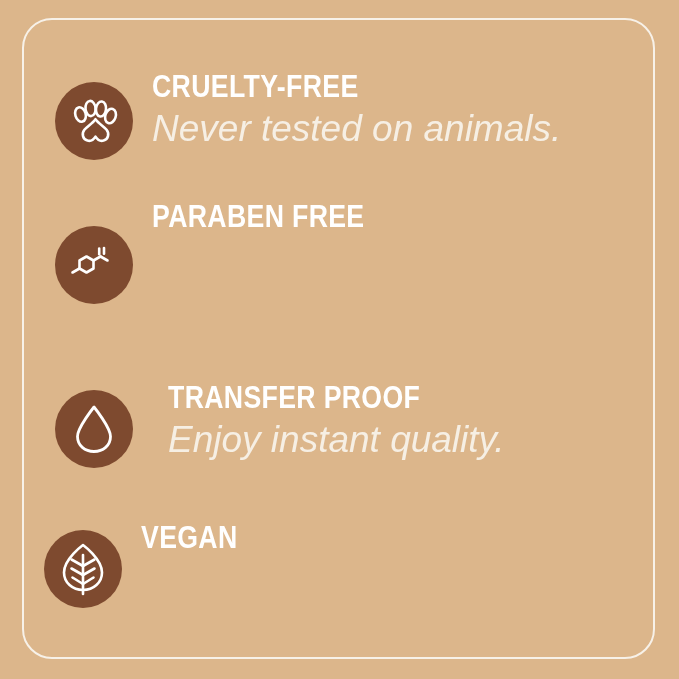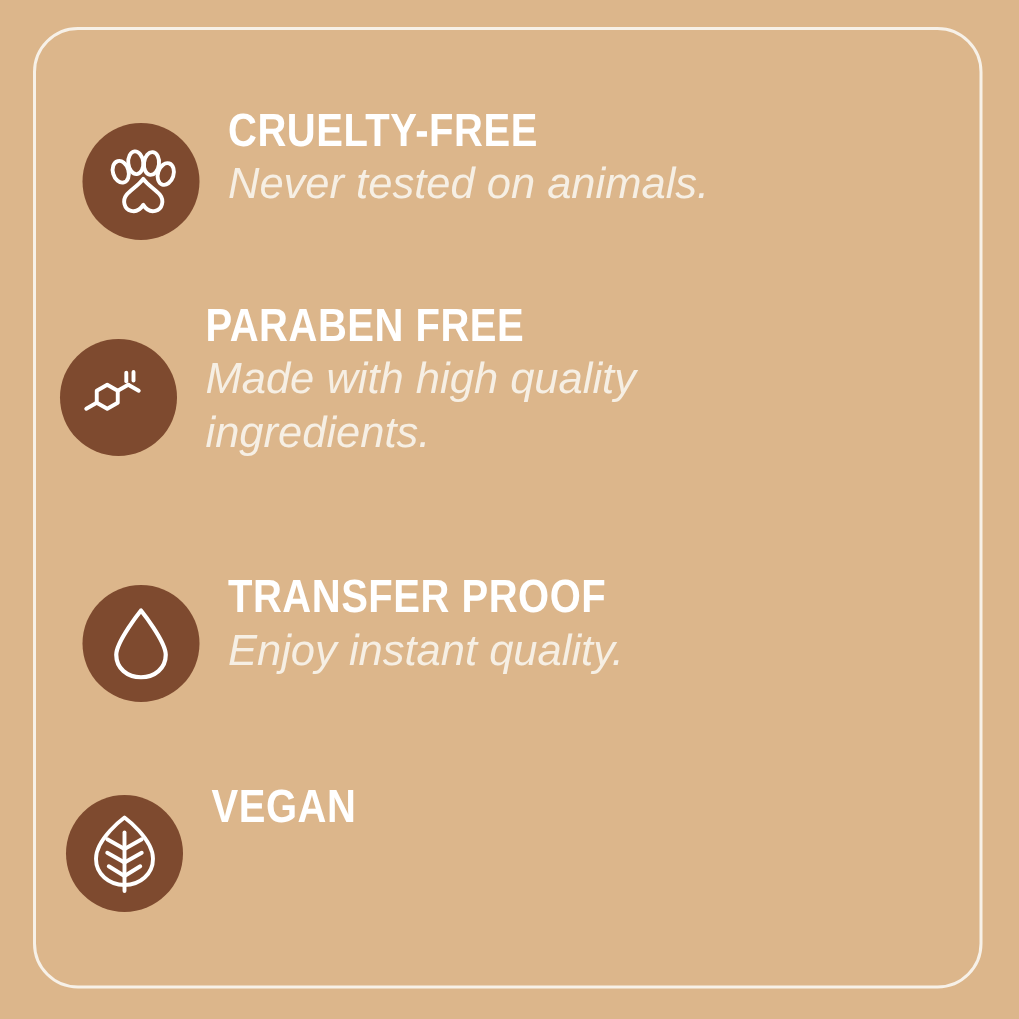--- a/index.html
+++ b/index.html
@@ -54,34 +54,34 @@
     transform:scaleX(0.86);
     transform-origin:left center;
     white-space:nowrap;
     margin:0;
   }
   .sub{
     font-family:"Liberation Sans",sans-serif;
     font-style:italic;
     font-weight:300;
     color:#f6efe4;
-    font-size:29px;
+    font-size:37px;
     line-height:1.22;
     margin:4px 0 0 0;
     white-space:pre-line;
   }
 
   
   #feature-cruelty-free{ left:55px; top:82px; }
   #feature-cruelty-free .texts{ margin-top:-12px; }
 
-  #feature-paraben-free{ left:40px; top:226px; }
+  #feature-paraben-free{ left:55px; top:226px; }
   #feature-paraben-free .texts{ margin-top:-26px; }
 
-  #feature-transfer-proof{ left:55px; top:390px; }
+  #feature-transfer-proof{ left:55px; top:390px;gap:16px; }
   #feature-transfer-proof .texts{ margin-top:-9px; }
 
   #feature-vegan{ left:44px; top:530px; }
   #feature-vegan .texts{ margin-top:-9px; }
 </style>
 </head>
 <body>
 
 <div id="card"></div>
 
@@ -109,22 +109,20 @@
         <path d="M13.5 23.5 L20.5 19.5 L27.5 23.5 L27.5 31.5 L20.5 35.5 L13.5 31.5 Z"></path>
         <path d="M13.5 31.5 L6.5 35.5"></path>
         <path d="M27.5 23.5 L34.5 19.5"></path>
         <path d="M34.5 19.5 L41.5 23.5"></path>
         <path d="M33.2 11.5 L33.2 17.2"></path>
         <path d="M38.0 11.0 L38.0 16.7"></path>
       </svg>
     </div>
     <div class="texts">
       <p class="heading">PARABEN FREE</p>
-      <p class="sub">Made with high quality
-ingredients.</p>
     </div>
   </div>
 
   <div class="feature" id="feature-transfer-proof">
     <div class="icon-wrap">
       <svg width="48" height="52" viewBox="0 0 48 52" fill="none" stroke="#ffffff" stroke-width="2.8" stroke-linejoin="round">
         <path d="M24 4 C24 4 7.5 24.5 7.5 33.5 C7.5 42.6 14.9 48.5 24 48.5 C33.1 48.5 40.5 42.6 40.5 33.5 C40.5 24.5 24 4 24 4 Z"></path>
       </svg>
     </div>
     <div class="texts">

